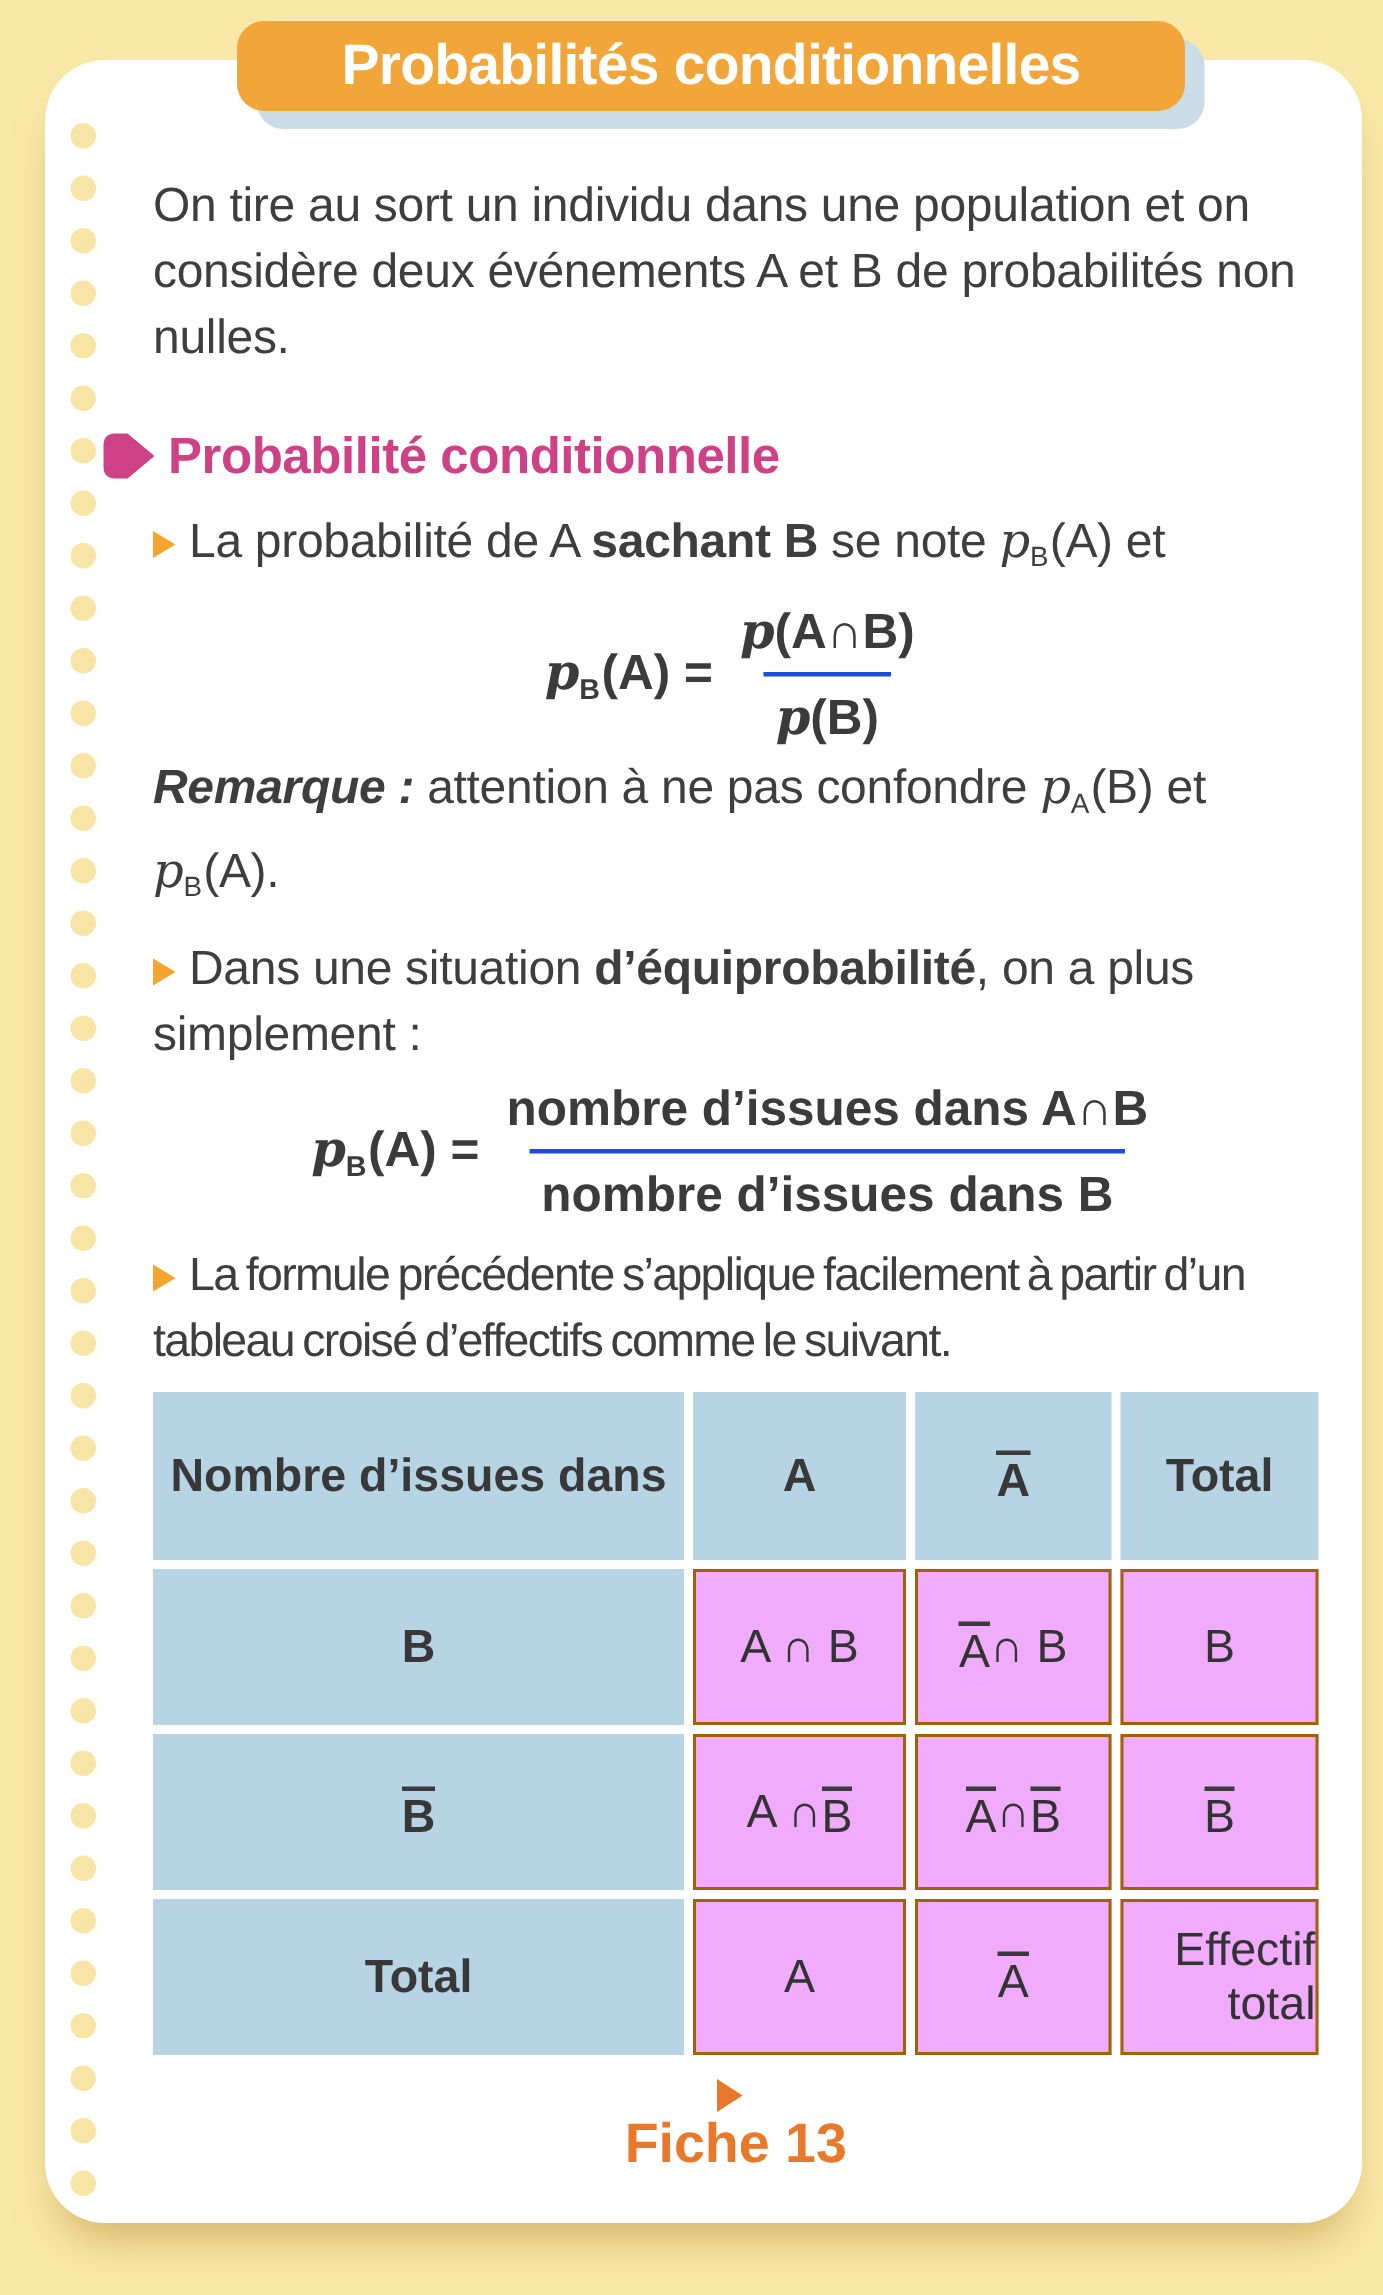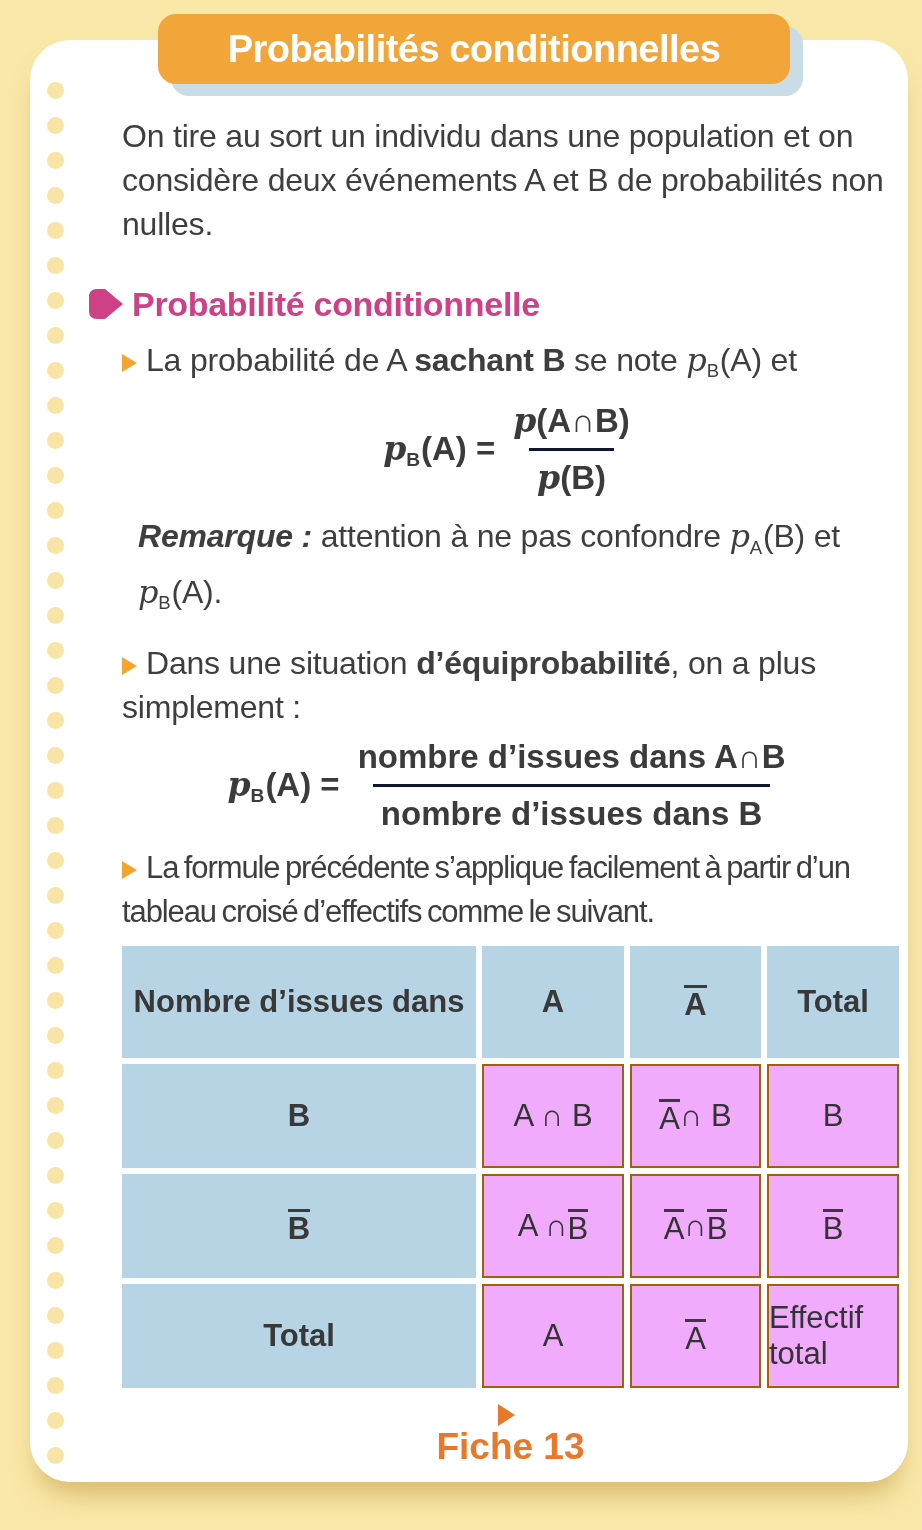--- a/index.html
+++ b/index.html
@@ -8,35 +8,35 @@
     background:#FAE8A9;
     font-family:"Liberation Sans",sans-serif;
     color:#3E3E3E;
   }
   .card{
     position:absolute;left:30px;top:40px;width:878px;height:1442px;
     background:#ffffff;border-radius:40px;
     box-shadow:0 20px 26px -8px rgba(186,148,58,0.55);
   }
   .banner{
-    position:absolute;left:158px;top:14px;width:632px;height:70px;
+    position:absolute;left:158px;top:14px;width:632px;height:60px;
     background:#F2A538;border-radius:18px;
     box-shadow:13px 12px 0 #CADDE6;
     display:flex;align-items:center;justify-content:center;z-index:3;
   }
   .banner h1{
     margin:0;font-size:38px;font-weight:bold;color:#ffffff;letter-spacing:-0.5px;
   }
   .dots{
     position:absolute;left:47px;top:82px;z-index:4;
     display:flex;flex-direction:column;gap:18px;
   }
   .dot{width:17px;height:17px;border-radius:50%;background:#F8E4A4;}
   .content{
-    position:absolute;left:92px;top:0;width:777px;padding-top:74px;
+    position:absolute;left:72px;top:0;width:777px;padding-top:74px;
   }
   .intro{
     margin:0;font-size:32px;line-height:44px;letter-spacing:-0.2px;
   }
   .section-title{
     display:flex;align-items:center;gap:8px;
     margin:36px 0 0 -34px;
     color:#CE4187;font-size:34px;font-weight:bold;letter-spacing:-0.3px;
     line-height:44px;
   }
@@ -51,34 +51,34 @@
     border-top:9px solid transparent;border-bottom:9px solid transparent;
     margin-right:9px;vertical-align:-1px;
   }
   .formula{
     display:flex;justify-content:center;align-items:center;
     font-size:33px;margin:8px 0 4px 0;color:#3B3B3B;font-weight:bold;
   }
   .f-lhs{margin-right:10px;white-space:nowrap;}
   .frac{display:inline-flex;flex-direction:column;align-items:center;text-align:left;}
   .frac .num{padding:0 8px 7px 8px;line-height:40px;white-space:nowrap;}
-  .frac .den{border-top:3px solid #0f172a;padding:7px 8px 0 8px;line-height:40px;white-space:nowrap;}
-  .remark{margin:16px;font-size:32px;line-height:44px;letter-spacing:-0.2px;}
+  .frac .den{border-top:3px solid #1d4ed8;padding:7px 8px 0 8px;line-height:40px;white-space:nowrap;}
+  .remark{margin:0;font-size:32px;line-height:44px;letter-spacing:-0.2px;}
   .t-bold{font-weight:bold;}
   .t-italic{font-style:italic;font-family:"DejaVu Serif",serif;}
   .t-bolditalic{font-weight:bold;font-style:italic;}
   .t-sub{font-size:0.58em;vertical-align:-0.35em;margin-right:1px;}
   .t-bar{display:inline-block;border-top:3px solid #3B3B3B;line-height:1.02;padding-top:1px;}
   .etable{
     margin-top:12px;display:grid;
     grid-template-columns:354px 142px 131px 132px;
     grid-template-rows:112px 104px 104px 104px;
     gap:6px;font-size:31px;
   }
-  .cell{display:flex;align-items:center;justify-content:center;text-align:left;line-height:36px;}
+  .cell{display:flex;align-items:center;justify-content:center;text-align:right;line-height:36px;}
   .cell.blue{background:#B7D4E4;font-weight:600;color:#383838;}
   .cell.white{background:#f0abfc;border:2px solid #a16207;color:#333333;}
   .fiche{
     display:flex;justify-content:flex-end;align-items:center;
     margin-top:16px;color:#E8782A;font-size:37px;font-weight:bold;
     cursor:pointer;
     flex-direction:column;
   }
   .tri2{
     display:inline-block;width:0;height:0;

